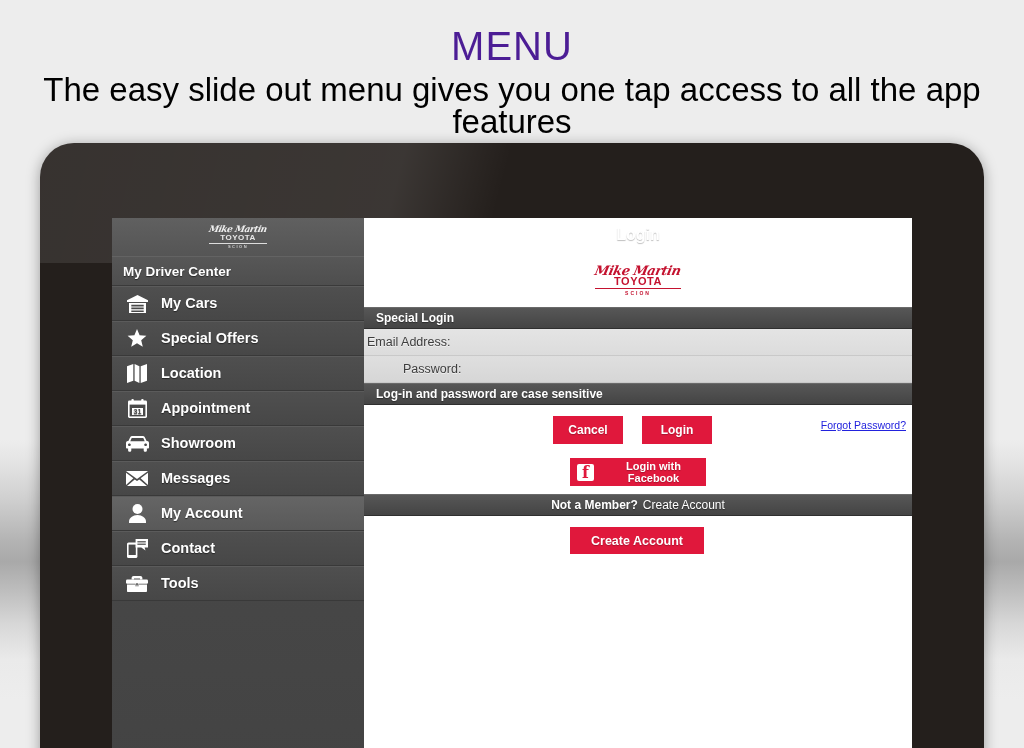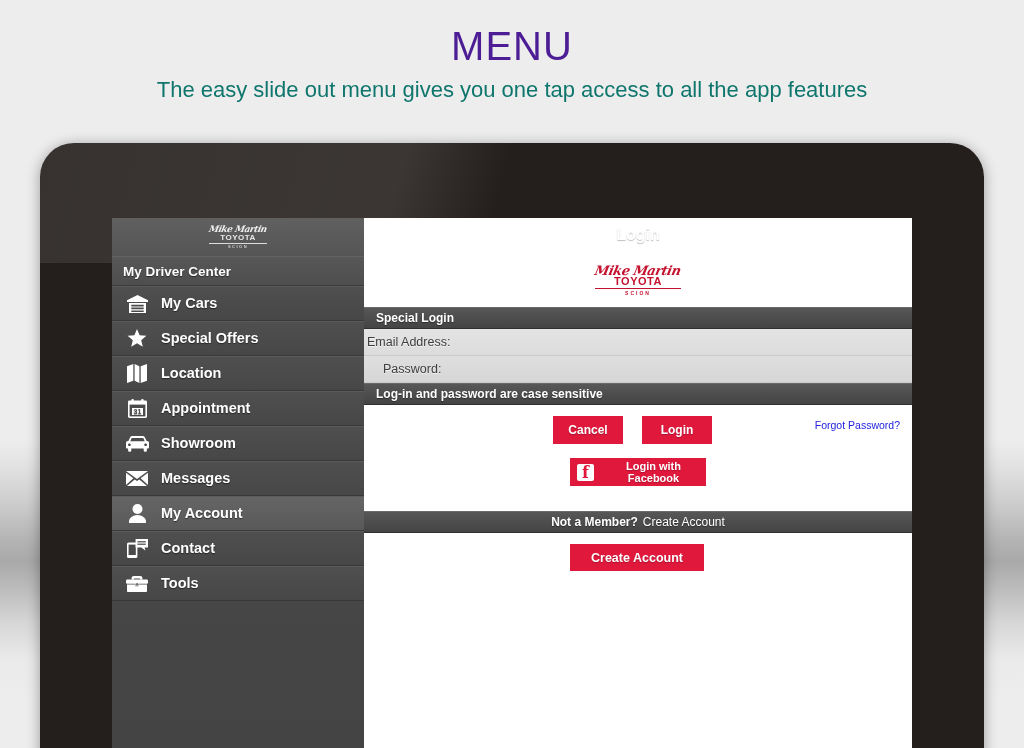--- a/index.html
+++ b/index.html
@@ -27,21 +27,21 @@
   
   #caption{
     position:absolute; left:0; top:0; width:1024px;
     text-align:center; color:#6f7072; z-index:5;
   }
   #caption .hdr{
     font-size:40px; letter-spacing:1px; font-weight:400;
     color:#4c1d95; margin-top:22px; line-height:48px;
   }
   #caption .sub{
-    font-size:22px; font-weight:400; color:#0f766e;
+    font-size:33px; font-weight:400; color:#000000;
     margin-top:4px; line-height:32px;
   }
   
   #tablet{
     position:absolute; left:40px; top:143px;
     width:944px; height:640px;
     background:#241f1c;
     border-radius:34px 34px 0 0;
     box-shadow:0 2px 14px rgba(0,0,0,.35);
     overflow:hidden;
@@ -161,38 +161,38 @@
     text-shadow:0 1px 0 rgba(255,255,255,.6);
     white-space:nowrap;
   }
   .field-row .finput{
     flex:1; height:100%; background:transparent; border:0; outline:none;
     font-family:"Liberation Sans", sans-serif; font-size:12.5px; color:#222;
     padding:0 8px;
   }
   #row-email .flabel{ padding-left:3px; }
   #row-pass{ background:linear-gradient(to bottom,#dfdfdf,#d6d6d6); }
-  #row-pass .flabel{ padding-left:19px; }
+  #row-pass .flabel{ padding-left:39px; }
   #btn-area{
     flex:none; background:#fff; position:relative;
-    height:106px;
+    height:89px;
   }
   .rbtn{
     position:absolute; background:#e0183c;
     color:#fff; font-size:12px; font-weight:700;
     display:flex; align-items:center; justify-content:center;
     border:0; cursor:pointer;
     font-family:"Liberation Sans", sans-serif;
     text-shadow:0 1px 1px rgba(0,0,0,.25);
   }
   #btn-cancel{ left:189px; top:11px; width:70px; height:28px; }
   #btn-login { left:278px; top:11px; width:70px; height:28px; }
   #forgot{
-    position:absolute; right:12px; top:14px;
-    color:#2222dd; font-size:10.5px; 
+    position:absolute; right:6px; top:14px;
+    color:#2222dd; font-size:10.5px; text-decoration:underline;
     cursor:pointer; font-weight:400;
   }
   #btn-fb{
     left:206px; top:53px; width:136px; height:28px;
     justify-content:flex-start; padding-left:7px;
   }
   #fb-icon{
     width:17px; height:17px; background:#fff; border-radius:2px;
     margin-right:7px; flex:none; position:relative;
     display:flex; align-items:flex-end; justify-content:center;

